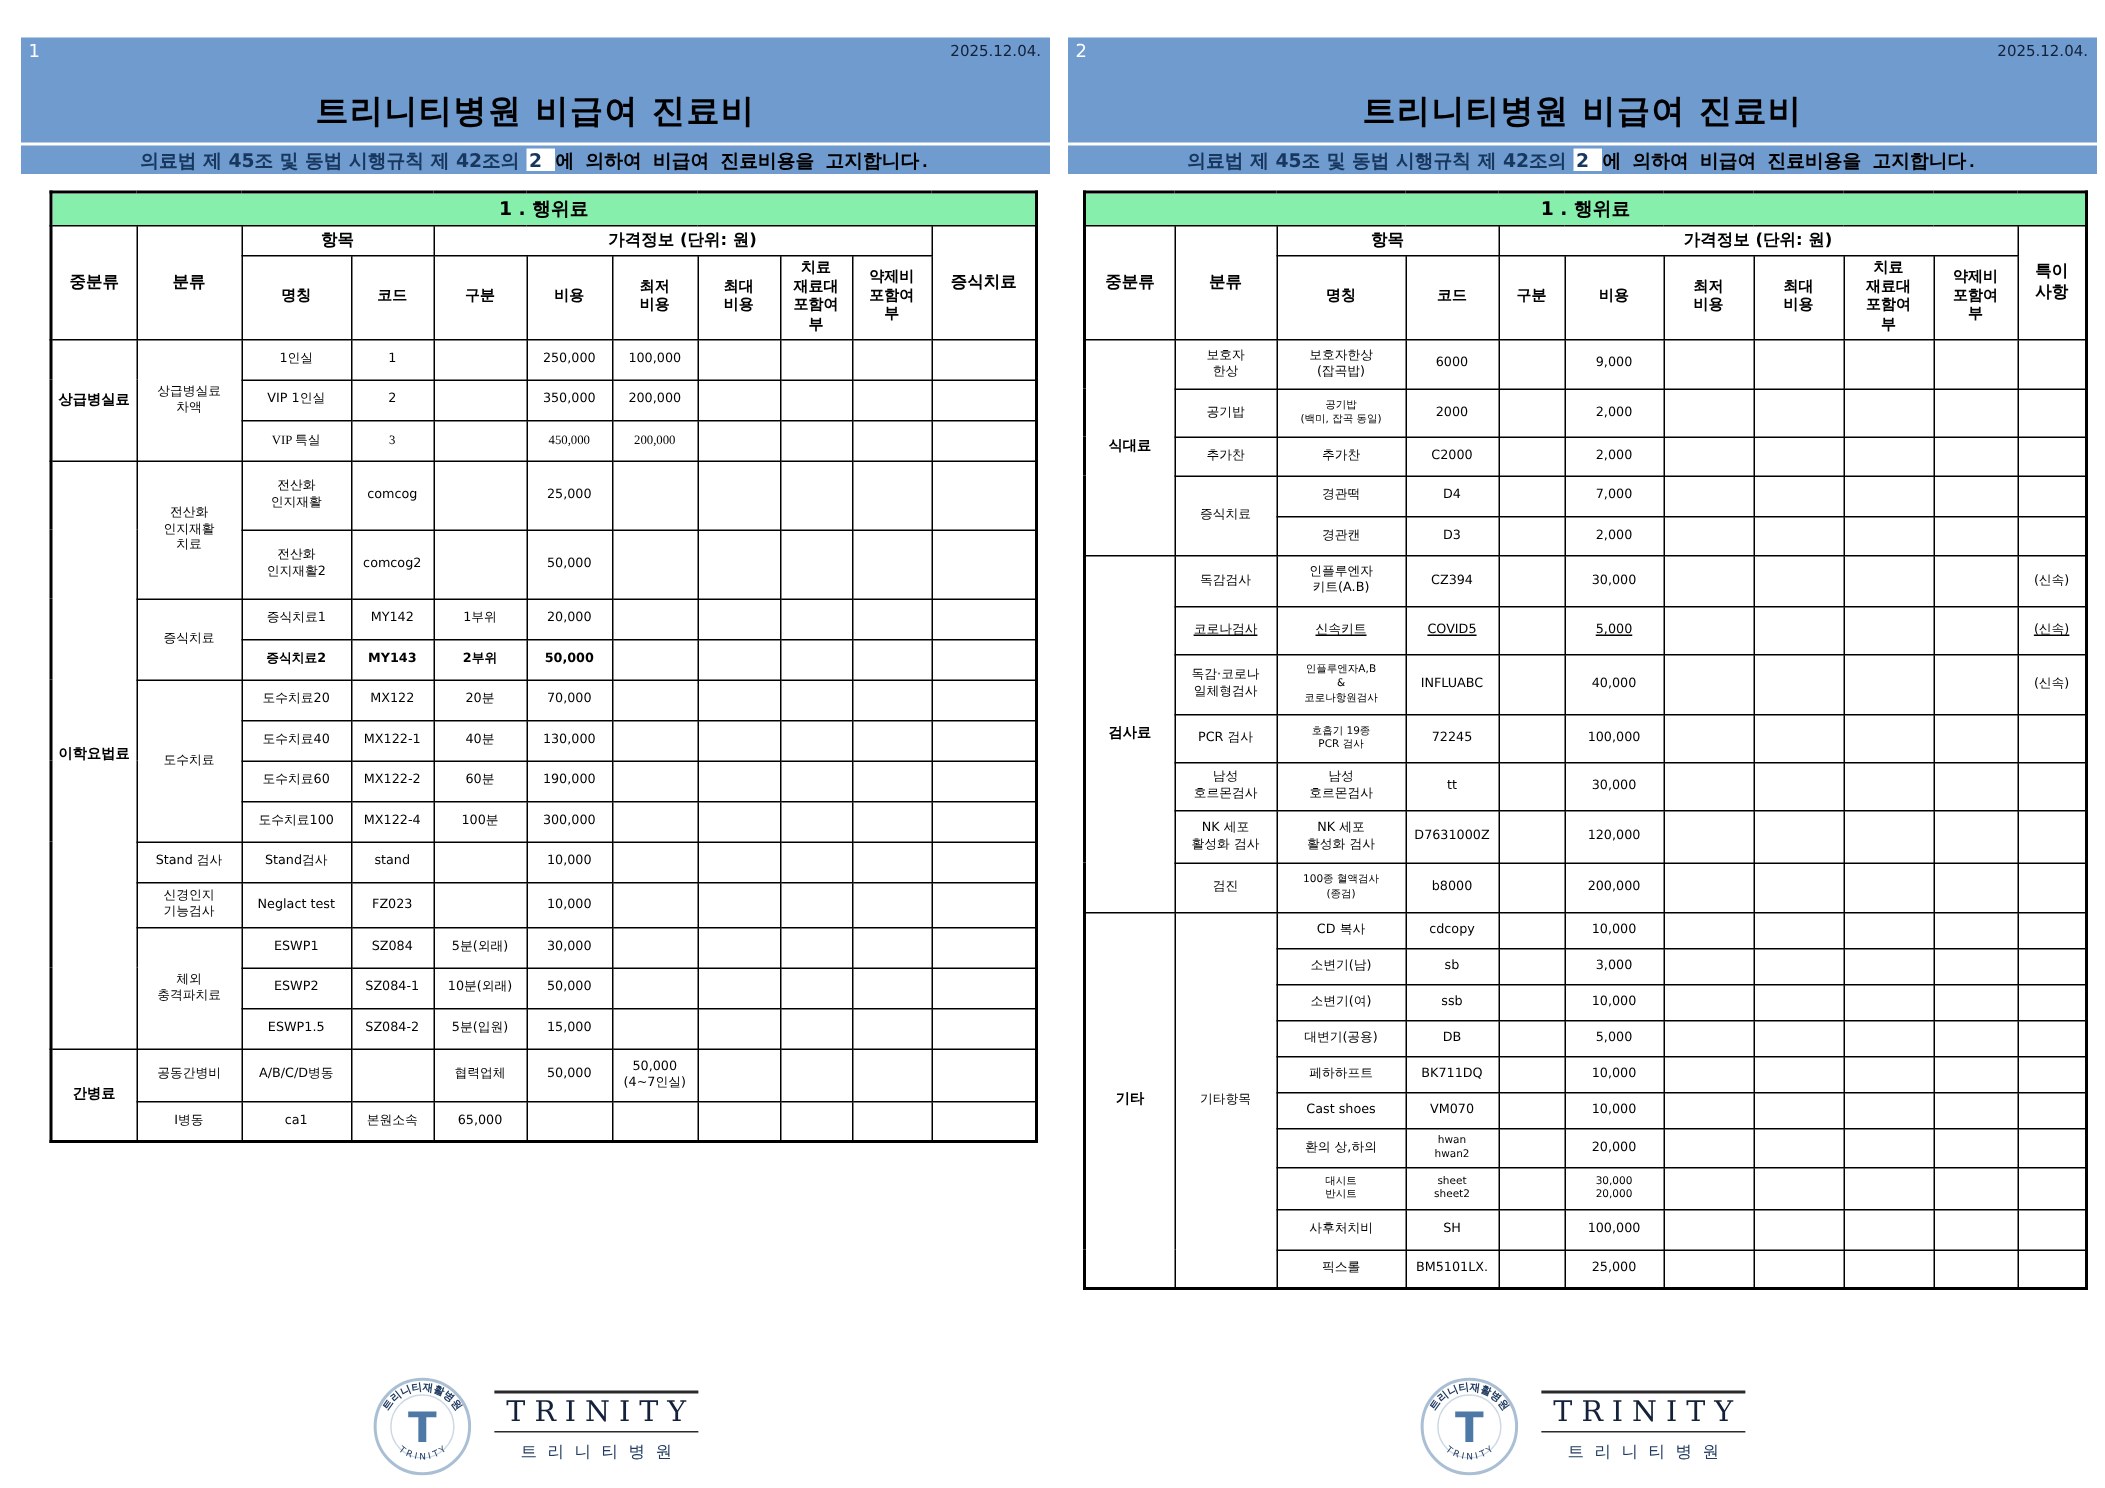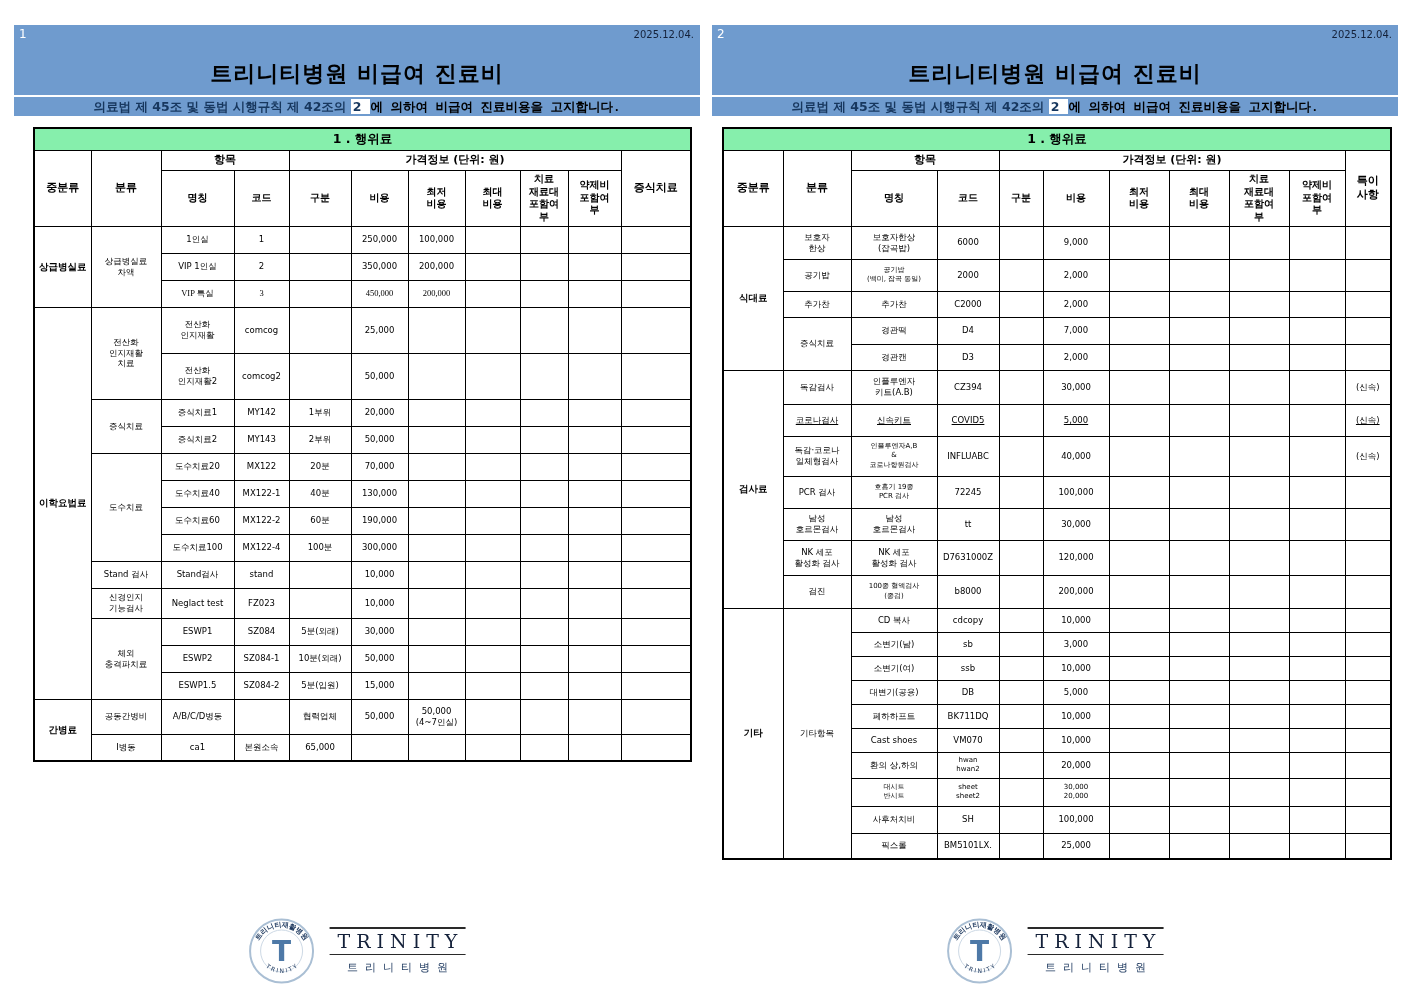--- a/index.html
+++ b/index.html
@@ -167,21 +167,21 @@
           <td>증식치료1</td>
           <td>MY142</td>
           <td>1부위</td>
           <td>20,000</td>
           <td></td>
           <td></td>
           <td></td>
           <td></td>
           <td></td>
         </tr>
-        <tr style="height: 27px;">
+        <tr style="height: 27px; font-weight: bold;">
           <td>증식치료2</td>
           <td>MY143</td>
           <td>2부위</td>
           <td>50,000</td>
           <td></td>
           <td></td>
           <td></td>
           <td></td>
           <td></td>
         </tr>

